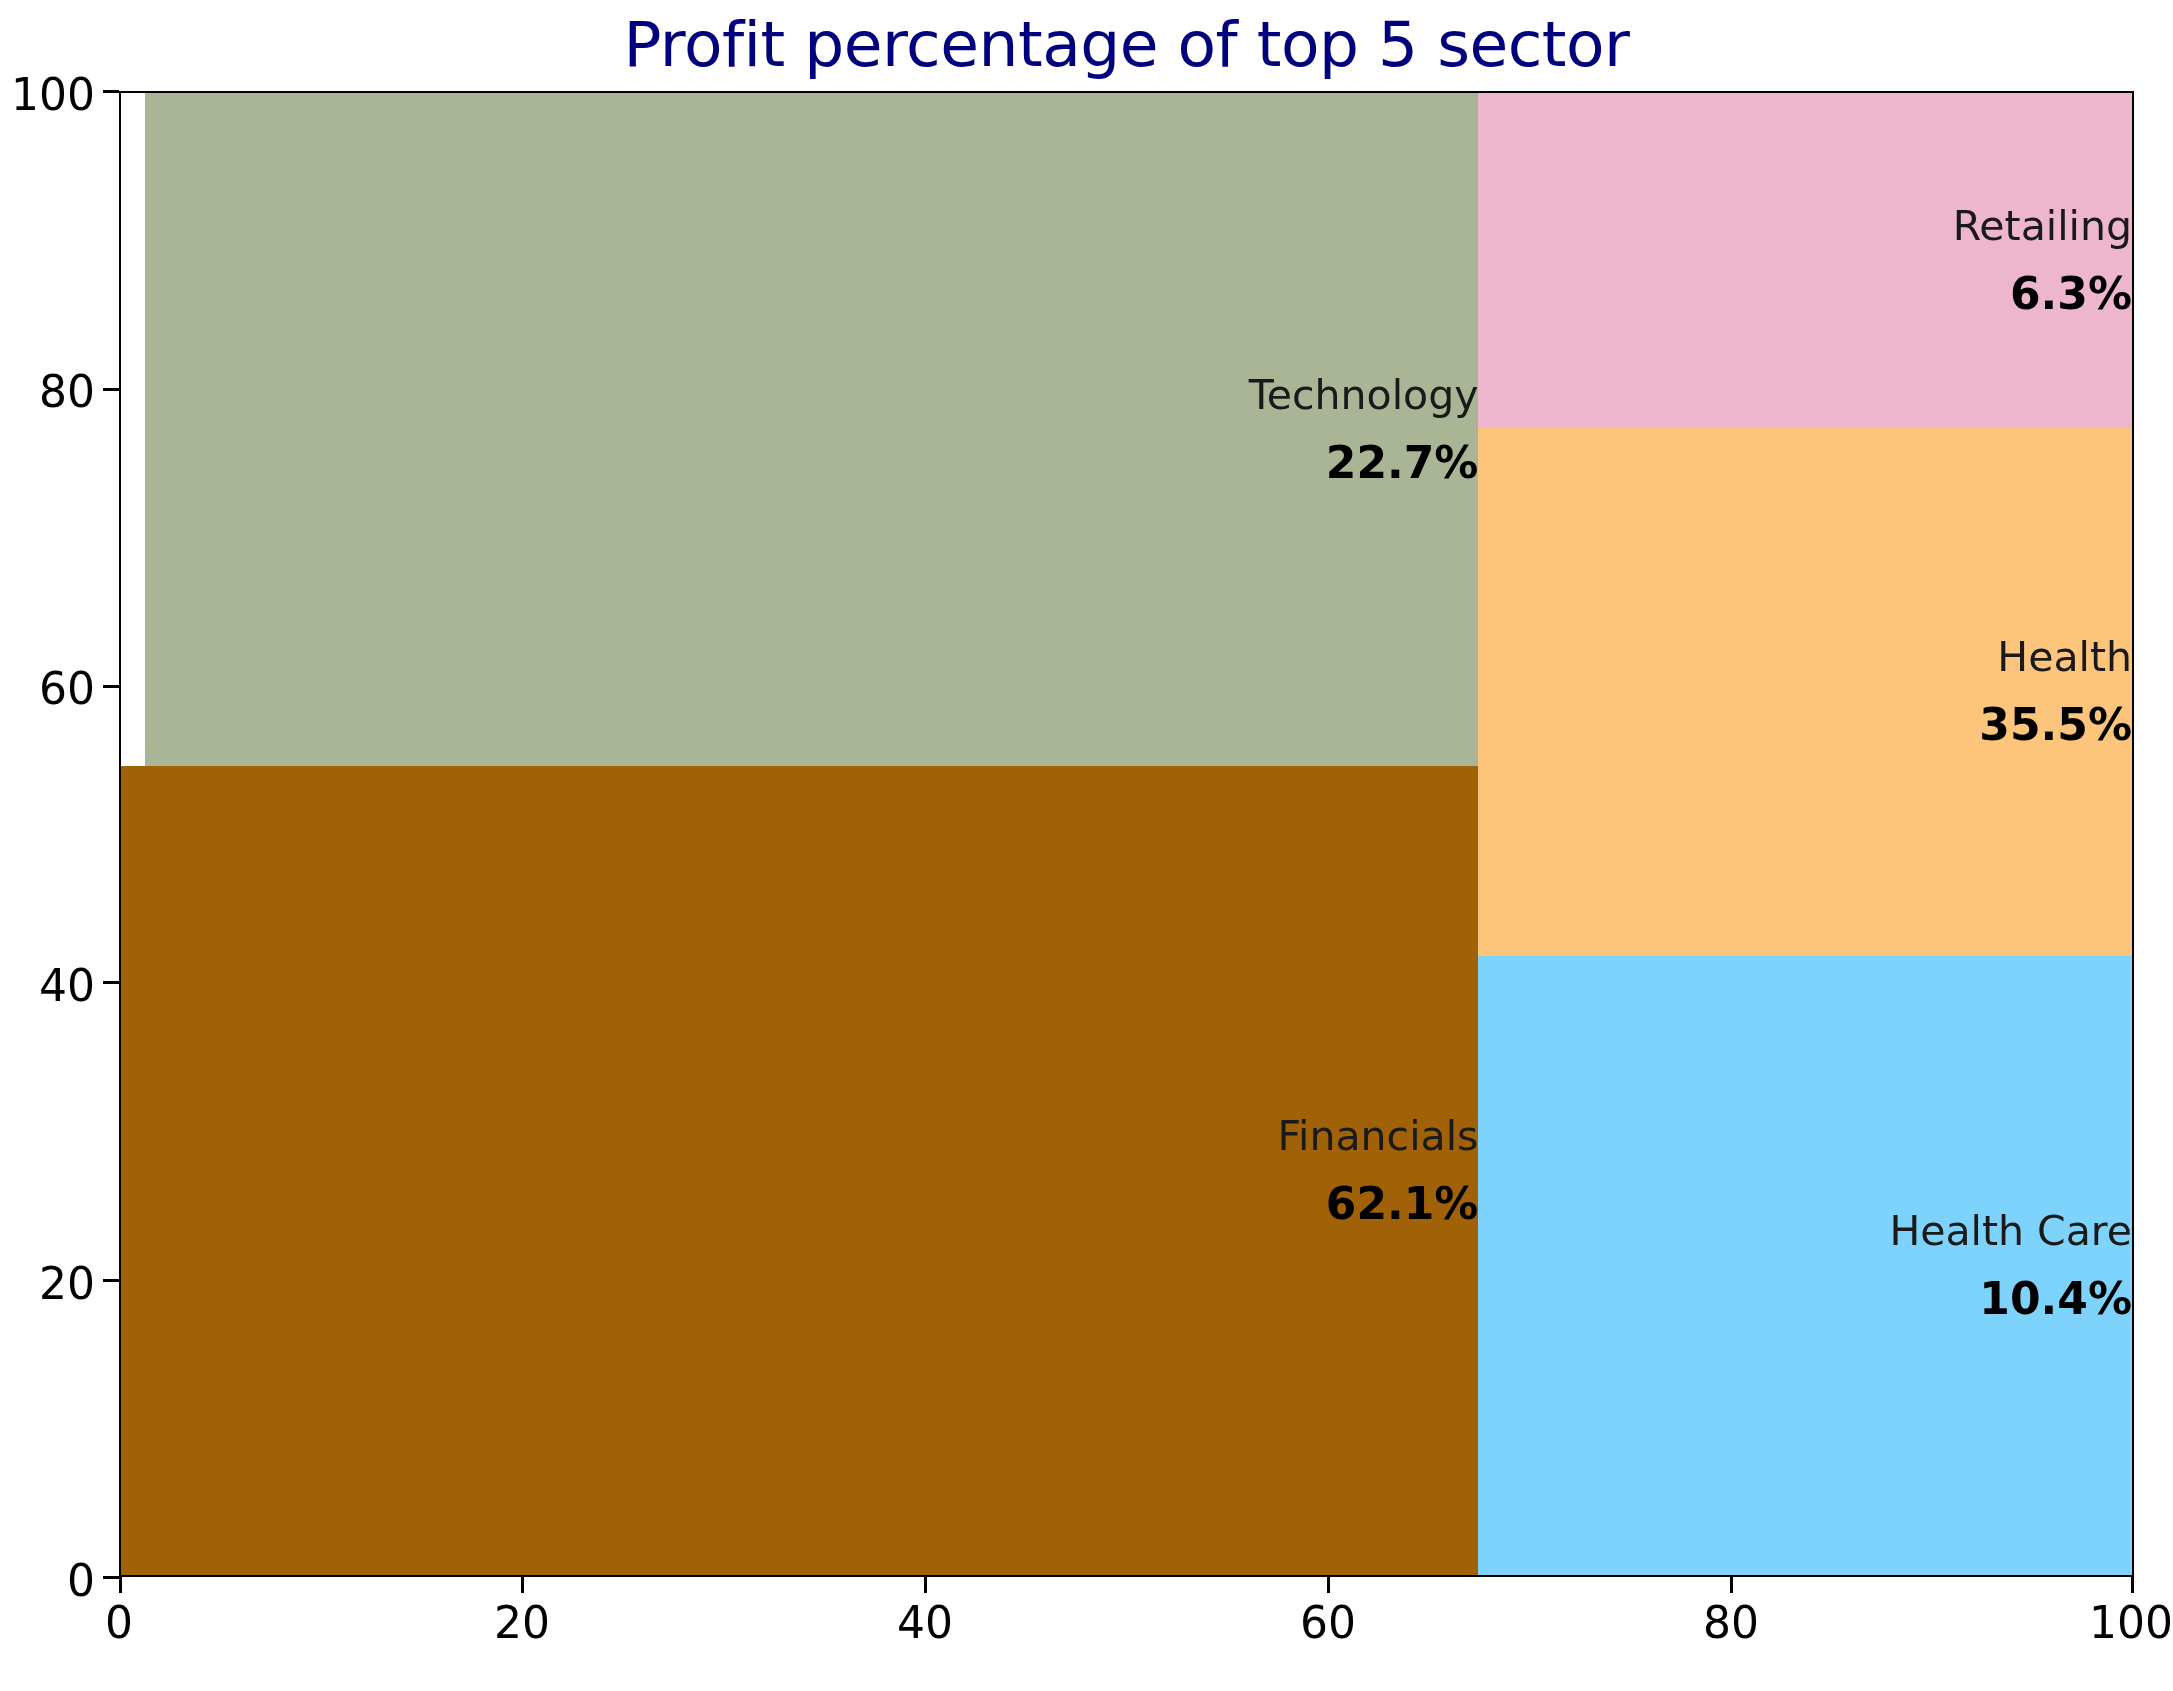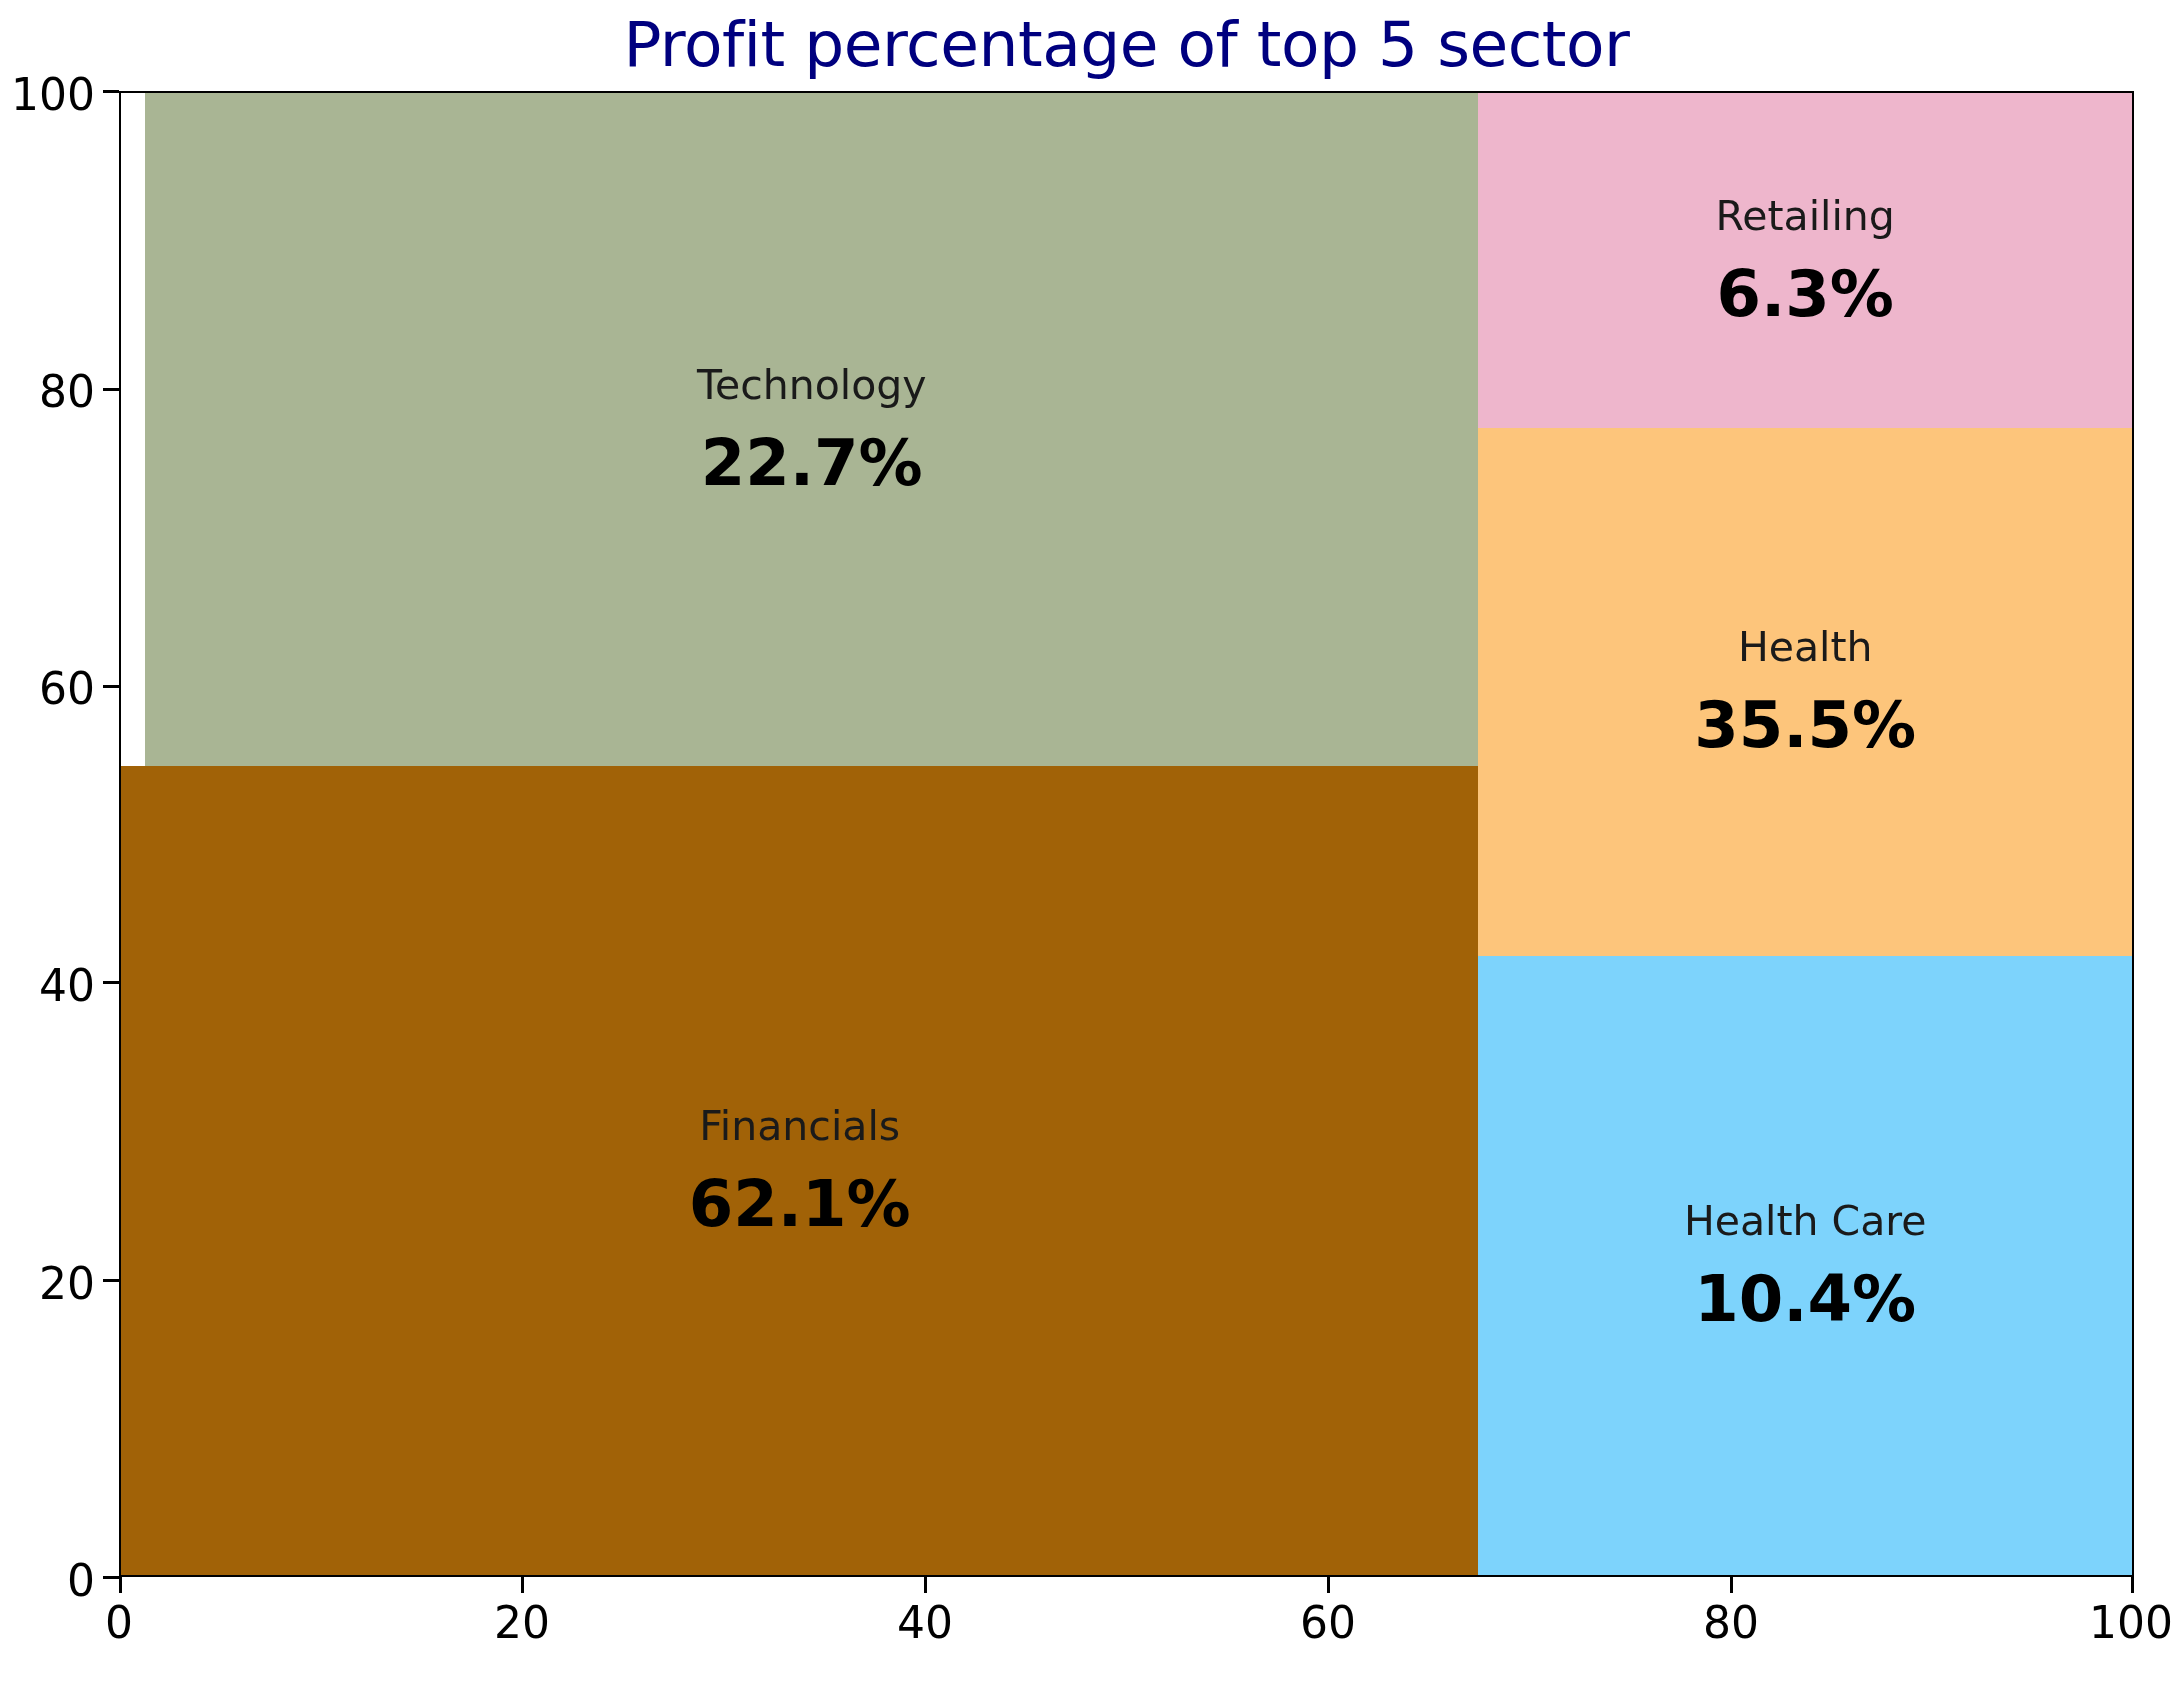--- a/index.html
+++ b/index.html
@@ -61,35 +61,35 @@
   .tm-column {
     display: flex;
     flex-direction: column;
     height: 100%;
   }
   .tm-cell {
     position: relative;
     box-sizing: border-box;
     display: flex;
     flex-direction: column;
-    align-items: center;
+    align-items: flex-end;
     justify-content: center;
     overflow: hidden;
   }
   .tm-label {
     font-size: 41px;
     font-weight: normal;
     color: #1a1a1a;
     text-align: center;
     line-height: 1.05;
     white-space: nowrap;
   }
   .tm-value {
     margin-top: 24px;
-    font-size: 64px;
+    font-size: 44px;
     font-weight: bold;
     color: #000000;
     text-align: center;
     line-height: 1.0;
     white-space: nowrap;
   }
 
   
   .tm-cell.tall .tm-label { margin-top: 0; }
 

